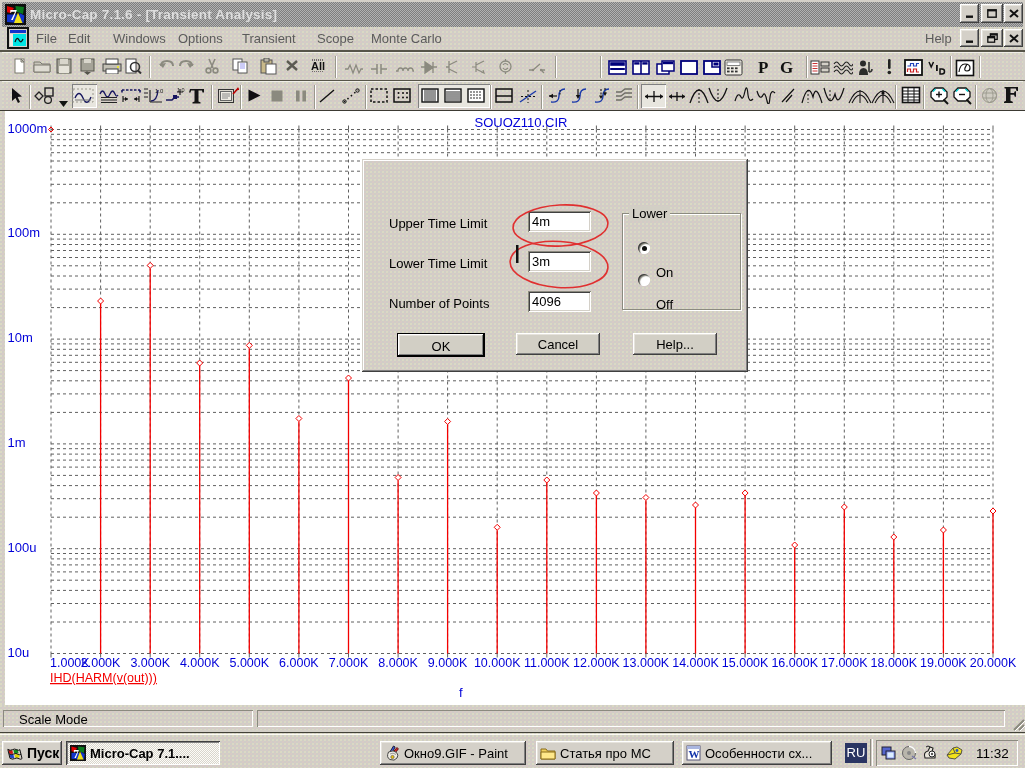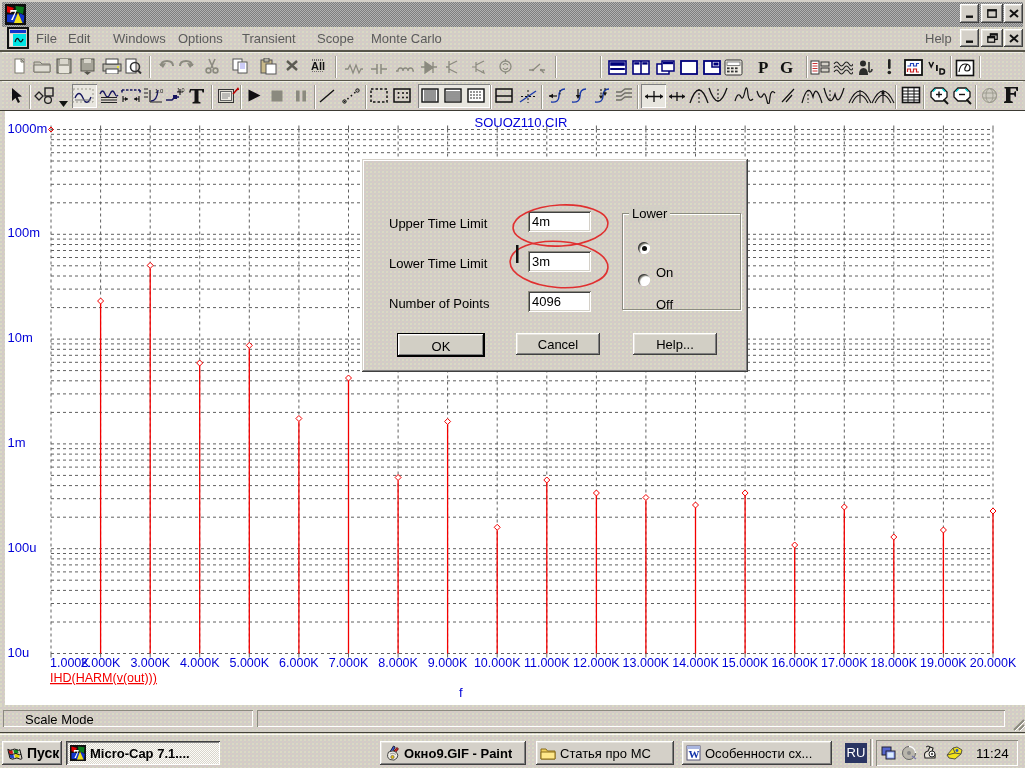--- a/index.html
+++ b/index.html
@@ -13,21 +13,21 @@
 .menuitem { position:absolute; top:4px; }
 .wbtn { position:absolute; background:#d4d0c8; box-shadow: inset -1px -1px 0 #404040, inset 1px 1px 0 #fff, inset -2px -2px 0 #808080, inset 2px 2px 0 #e6e3dc; display:flex; align-items:center; justify-content:center; }
 #tb1 { position:absolute; left:2px; top:52px; width:1021px; height:28px; border-top:1px solid #f0eee8; }
 #tb2 { position:absolute; left:2px; top:81px; width:1021px; height:29px; border-top:1px solid #f0eee8; }
 #divider { position:absolute; left:0; top:50px; width:1025px; height:2px; background:#565449; }
 #divider2 { position:absolute; left:0; top:80px; width:1025px; height:1px; background:#565449; }
 #clientedge { position:absolute; left:0; top:110px; width:1025px; height:2px; background:#3c3a33; }
 #plotwhite { position:absolute; left:5px; top:111px; width:1020px; height:594px; background:#ffffff; }
 #leftstrip { position:absolute; left:0; top:111px; width:5px; height:594px; }
 #statusbar { position:absolute; left:0; top:705px; width:1025px; height:25px; font-size:13px; }
-.spanel { position:absolute; top:5px; height:17px; box-shadow: inset 1px 1px 0 #8b8a7f, inset -1px -1px 0 #fff; padding:2px 22px; }
+.spanel { position:absolute; top:5px; height:17px; box-shadow: inset 1px 1px 0 #8b8a7f, inset -1px -1px 0 #fff; padding:2px 16px; }
 #taskbar { position:absolute; left:0; top:732px; width:1025px; height:36px; border-top:1px solid #424138; }
 #taskbar .inner { position:absolute; left:0; top:1px; width:1025px; height:35px; border-top:1px solid #fcfaf4; }
 .tbtn { position:absolute; top:6px; height:24px; background:#d4d0c8; box-shadow: inset -1px -1px 0 #404040, inset 1px 1px 0 #fff, inset -2px -2px 0 #808080, inset 2px 2px 0 #e6e3dc; display:flex; align-items:center; font-size:13px; padding:0 4px; }
 .tbtn.pressed { background: repeating-conic-gradient(#fdfcf8 0% 25%, #d8d5cc 0% 50%); background-size:2px 2px; box-shadow: inset 1px 1px 0 #404040, inset -1px -1px 0 #fff, inset 2px 2px 0 #808080; }
 .ticon { margin-right:4px; display:inline-flex; }
 #dlg { position:absolute; left:362px; top:159px; width:386px; height:213px; background-color:#d0cdc7; background-image: radial-gradient(circle at 1px 1px, rgba(255,255,185,.65) .55px, rgba(0,0,0,0) .8px), radial-gradient(circle at 1px 1px, rgba(255,195,195,.45) .55px, rgba(0,0,0,0) .8px); background-size:4px 4px, 4px 4px; background-position:0 0, 2px 2px; box-shadow: inset -1px -1px 0 #404040, inset 1px 1px 0 #d4d0c8, inset -2px -2px 0 #808080, inset 2px 2px 0 #fff; }
 #dlgtitle { position:absolute; left:3px; top:3px; width:380px; height:19px; background:linear-gradient(90deg,#08216b 0%,#2a4f9e 45%,#9fc0ea 100%); color:#fff; font-weight:bold; font-size:13px; }
 #dlgtitle > span { position:absolute; left:5px; top:2px; }
 .dlab { position:absolute; font-size:13px; color:#000; }
 .dfield { position:absolute; width:63px; height:21px; background:#fff; box-shadow: inset 1px 1px 0 #8b8a7f, inset -1px -1px 0 #fff, inset 2px 2px 0 #404040, inset -2px -2px 0 #d4d0c8; font-size:13px; padding:3px 0 0 4px; }
@@ -43,20 +43,21 @@
 <div id="titlebar">
   <div style="position:absolute;left:3px;top:2px"><svg width="21" height="21" viewBox="0 0 21 21" xmlns="http://www.w3.org/2000/svg">
         <rect x="0" y="0" width="21" height="21" fill="#0f0f0f"></rect>
 <path d="M2 2 L9 4 L5.5 9 L2 8.2 Z" fill="#e00000"></path>
 <path d="M10.5 2 L19 3 L18 10 L11 7.5 Z" fill="#0a7a1e"></path>
 <path d="M2 10.5 L12.5 10.5 L12.5 19 L2 18 Z" fill="#1133cc"></path>
 <path d="M14.5 9 L19.3 11.5 L18.6 19 L14 17.6 Z" fill="#1133cc"></path>
 <path d="M13 8.5 L17.5 19 L9 19 Z" fill="#f2e21a"></path>
 <text x="4.4" y="16.4" font-family="Liberation Serif" font-size="15" font-weight="bold" fill="#fff">7</text>
       </svg></div>
+  <span class="txt">Micro-Cap 7.1.6 - [Transient Analysis]</span>
   <div class="wbtn" style="left:958px;top:2px;width:19px;height:19px">
       <svg width="10" height="9" viewBox="0 0 10 9" xmlns="http://www.w3.org/2000/svg">
         <rect x="1" y="6.5" width="7" height="2.4" fill="#111"></rect>
       </svg>
     </div>
     <div class="wbtn" style="left:979px;top:2px;width:22px;height:19px">
       <svg width="10" height="9" viewBox="0 0 10 9" xmlns="http://www.w3.org/2000/svg">
         <rect x="0.8" y="0.8" width="8.4" height="7.4" fill="none" stroke="#111" stroke-width="1.4"></rect>
         <line x1="0.8" y1="1.6" x2="9.2" y2="1.6" stroke="#111" stroke-width="1.6"></line>
       </svg>
@@ -718,21 +719,21 @@
   <div class="tbtn" style="left:380px;width:146px">
         <span class="ticon">
           <svg width="16" height="16" viewBox="0 0 16 16" xmlns="http://www.w3.org/2000/svg">
             <path d="M6.5 6 L9.5 1 l1.6 1 L8.5 7 Z" fill="#3355ee" stroke="#223"></path>
 <path d="M9.5 6.5 L13 2.5 l1.4 1.4 L11 8 Z" fill="#dd2222" stroke="#511"></path>
 <path d="M4.5 7 q-2.5 5.5 1.5 7.5 q4.5 2 7 -1.5 q2 -3 -.5 -5.5 q-3 -3 -8 -.5 z" fill="#efece4" stroke="#444"></path>
 <path d="M6 9 q3 -2 6 .5" stroke="#999" fill="none"></path>
 <circle cx="8.5" cy="12" r="1.6" fill="#e8c800" stroke="#875"></circle>
           </svg>
         </span>
-        <span style="font-weight:bold;white-space:nowrap;overflow:hidden">Окно9.GIF - Paint</span>
+        <span style="font-weight:normal;white-space:nowrap;overflow:hidden">Окно9.GIF - Paint</span>
       </div>
   <div class="tbtn" style="left:536px;width:138px">
         <span class="ticon">
           <svg width="16" height="14" viewBox="0 0 16 14" xmlns="http://www.w3.org/2000/svg">
             <path d="M1 3 h5 l1.5 2 H15 v8 H1 z" fill="#f0d060" stroke="#8a6d1a"></path>
             <path d="M1 6 h14 v7 H1 z" fill="#ffe88a" stroke="#8a6d1a"></path>
           </svg>
         </span>
         <span style="font-weight:normal;white-space:nowrap;overflow:hidden">Статья про МС</span>
       </div>
@@ -765,21 +766,21 @@
           <path d="M3 14 q-2 -6 3 -7 l2 -4 l3 1 l-1 4 q4 1 3 6 z" fill="#e8e5db" stroke="#222" stroke-width="1.1"></path>
           <circle cx="10" cy="10" r="3" fill="#fff" stroke="#222"></circle>
           <circle cx="10" cy="10" r="1.2" fill="#555"></circle>
           <path d="M4 3 q2 -2 4 0" stroke="#222" fill="none"></path>
         </svg></div>
   <div style="position:absolute;left:945px;top:10px"><svg width="19" height="16" viewBox="0 0 19 16" xmlns="http://www.w3.org/2000/svg">
           <path d="M2 10 L8 3 L12 2 L17 5 L16 9 L10 14 L4 13 Z" fill="#f2e21a" stroke="#554"></path>
           <path d="M8 3 L10 8 L16 9 M2 10 L10 8" stroke="#554" fill="none"></path>
           <circle cx="12" cy="5.5" r="1.4" fill="#2255cc"></circle>
         </svg></div>
-  <div style="position:absolute;left:976px;top:11px;font-size:13.5px">11:24</div>
+  <div style="position:absolute;left:976px;top:11px;font-size:13.5px">11:32</div>
 </div>
   </div>
 
 <div id="dlg">
   <div class="dlab" style="left:27px;top:57px">Upper Time Limit</div>
   <div class="dlab" style="left:27px;top:97px">Lower Time Limit</div>
   <div class="dlab" style="left:27px;top:137px">Number of Points</div>
   <div class="dfield" style="left:166px;top:52px">4m</div>
   <div class="dfield" style="left:166px;top:92px">3m</div>
   <div class="dfield" style="left:166px;top:132px">4096</div>

